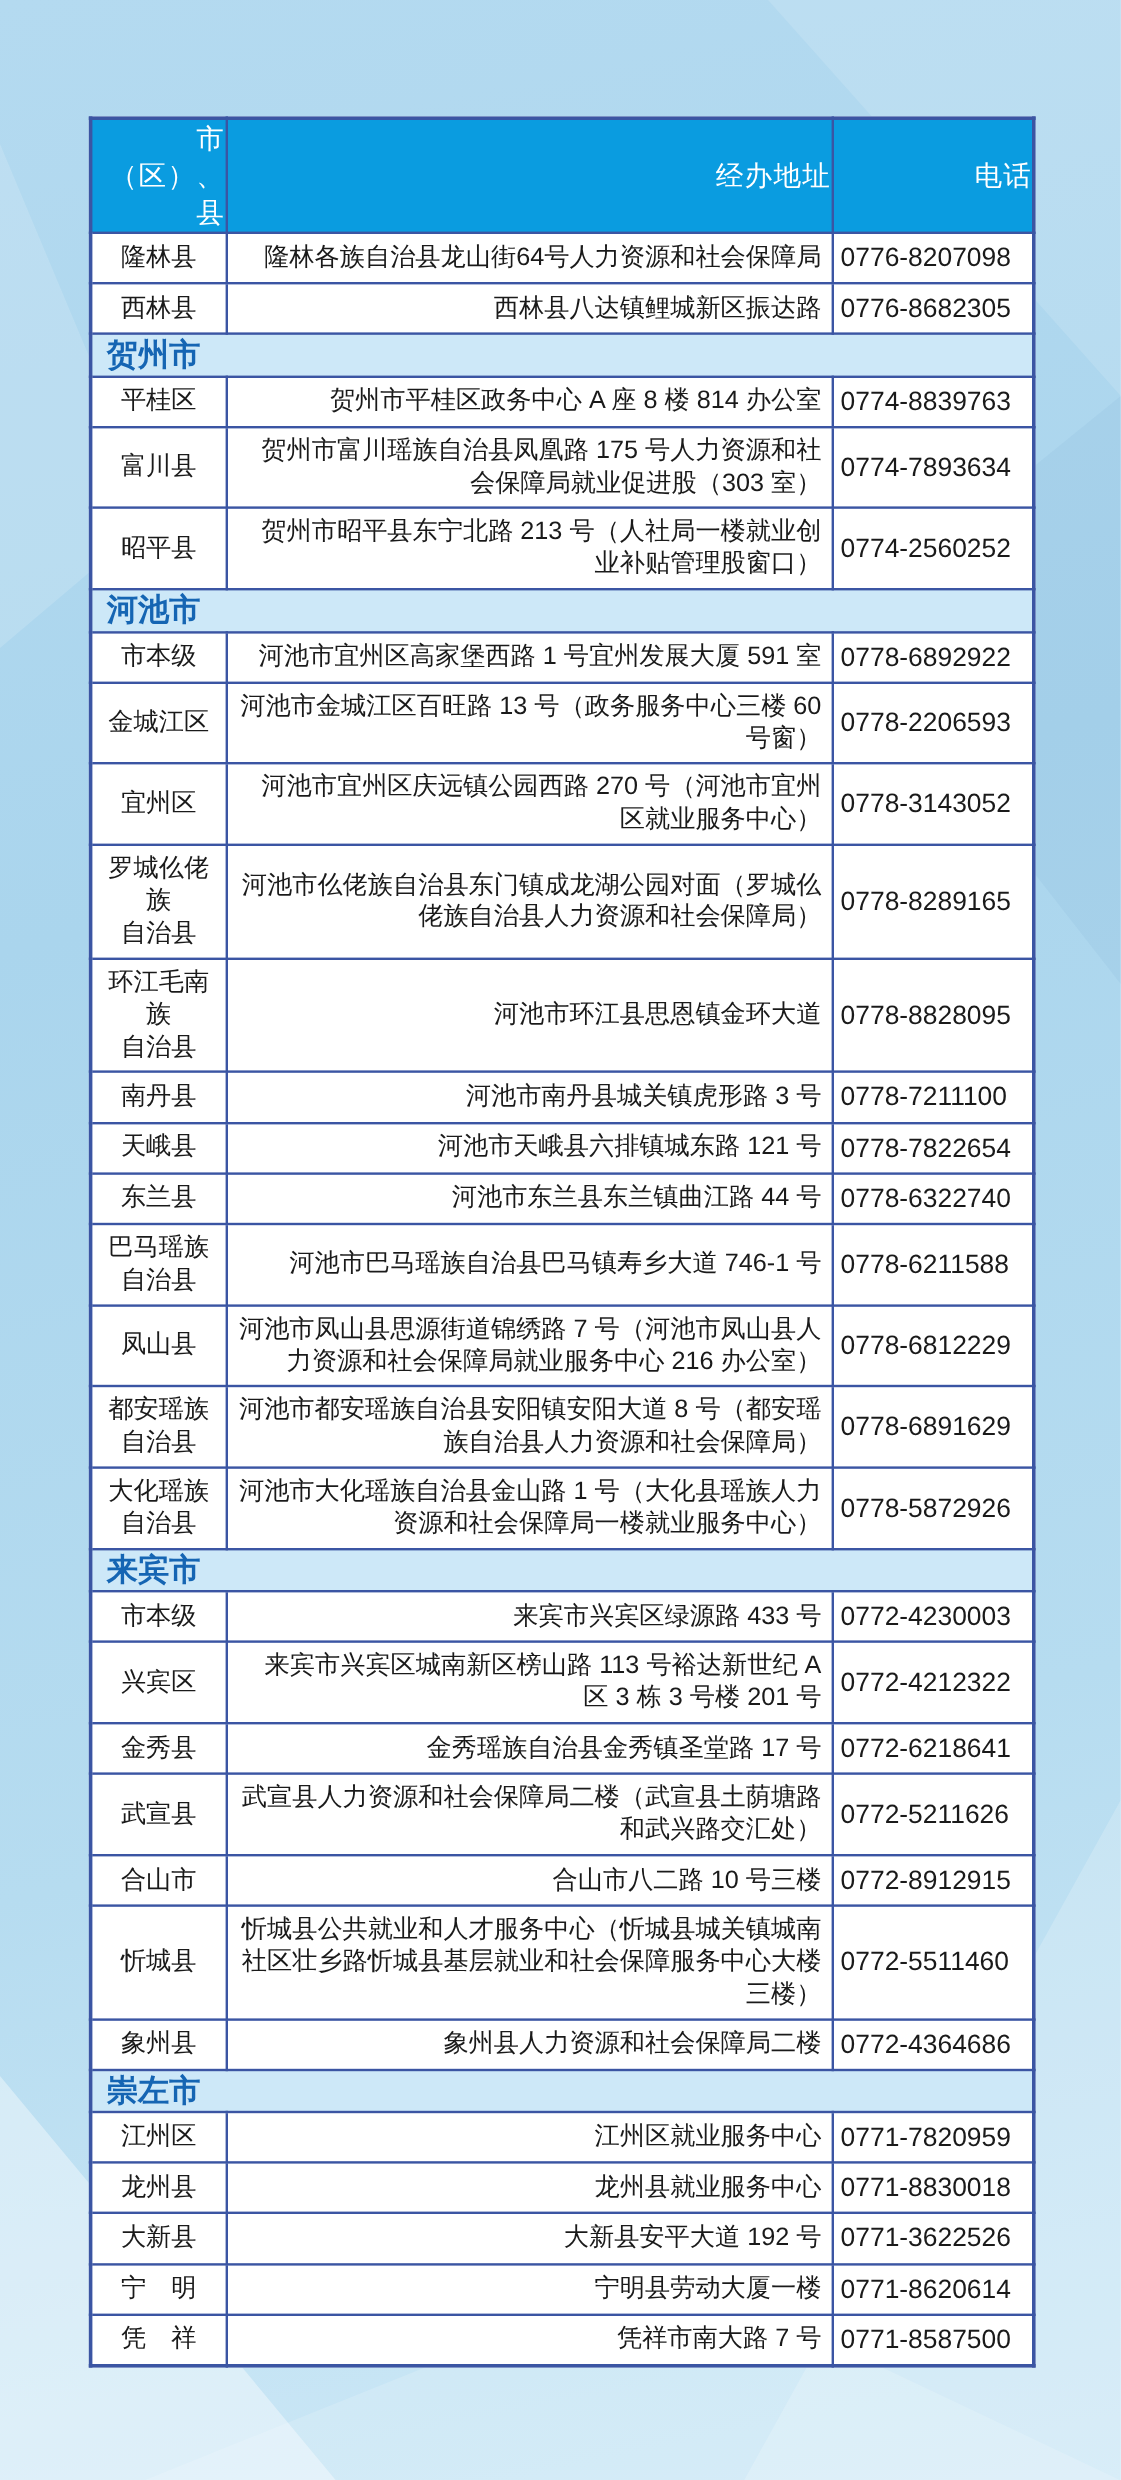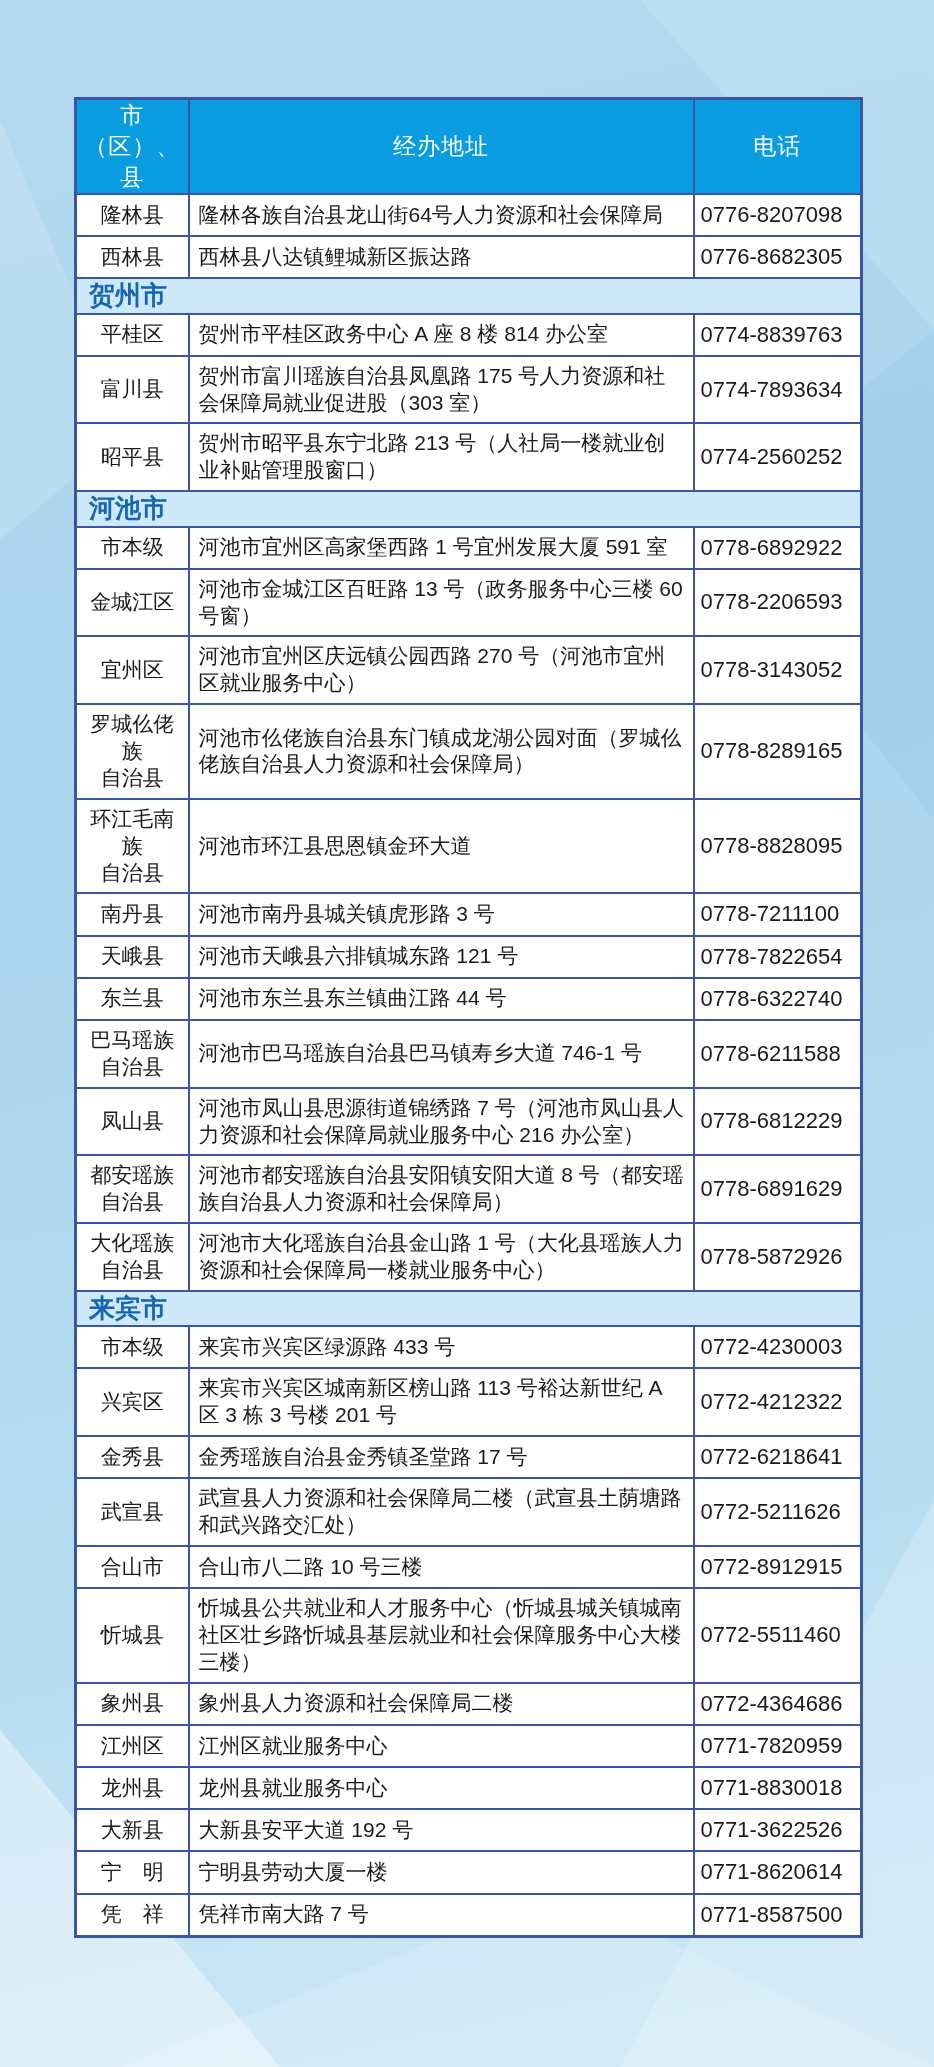--- a/index.html
+++ b/index.html
@@ -37,38 +37,38 @@
   }
   .office-table col.c-county{width:113px;}
   .office-table col.c-address{width:505px;}
   .office-table col.c-phone{width:168px;}
   .office-table th{
     background:var(--header-bg);
     color:var(--header-text);
     font-size:23px;
     font-weight:normal;
     height:43px;
-    text-align:center;
+    text-align:right;
     border:2px solid var(--border);
     letter-spacing:1px;
   }
   .office-table td{
     border:2px solid var(--border);
     color:var(--row-text);
     font-size:21px;
     line-height:1.28;
     padding:6px 6px;
     background:var(--row-bg);
   }
   .office-table td.county{
     text-align:center;
     white-space:pre-line;
   }
   .office-table td.address{
-    text-align:left;
+    text-align:right;
     padding-left:9px;
     padding-right:8px;
   }
   .office-table td.phone{
     text-align:left;
     font-size:22px;
     letter-spacing:0px;
     font-stretch:condensed;
   }
   .office-table td.section{
@@ -263,20 +263,23 @@
     <td class="address">忻城县公共就业和人才服务中心（忻城县城关镇城南社区壮乡路忻城县基层就业和社会保障服务中心大楼三楼）</td>
     <td class="phone">0772-5511460</td>
   </tr>
 
   <tr>
     <td class="county">象州县</td>
     <td class="address">象州县人力资源和社会保障局二楼</td>
     <td class="phone">0772-4364686</td>
   </tr>
 
+  <tr>
+    <td class="section" colspan="3">崇左市</td>
+  </tr>
 
   <tr>
     <td class="county">江州区</td>
     <td class="address">江州区就业服务中心</td>
     <td class="phone">0771-7820959</td>
   </tr>
 
   <tr>
     <td class="county">龙州县</td>
     <td class="address">龙州县就业服务中心</td>

